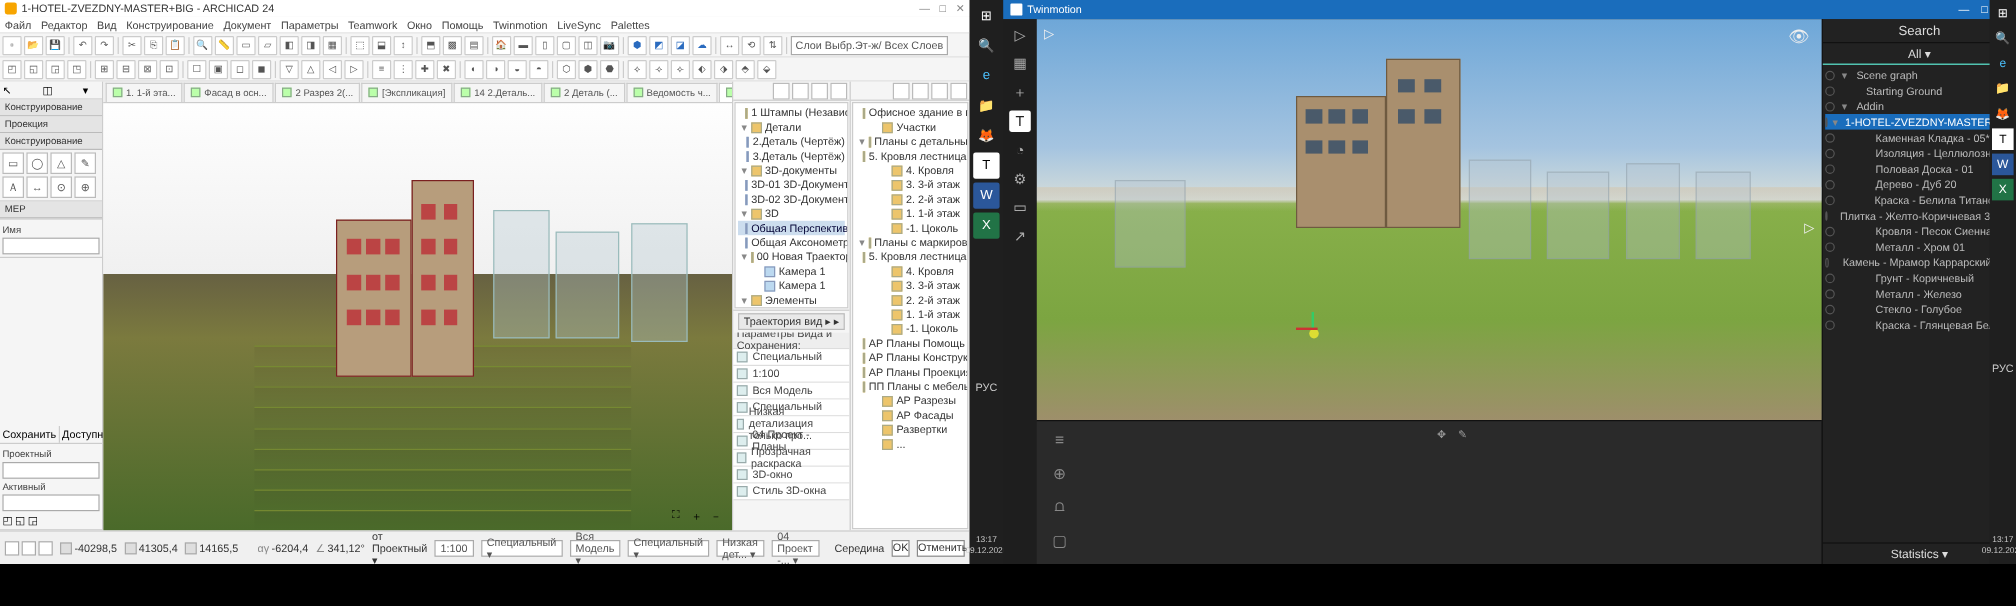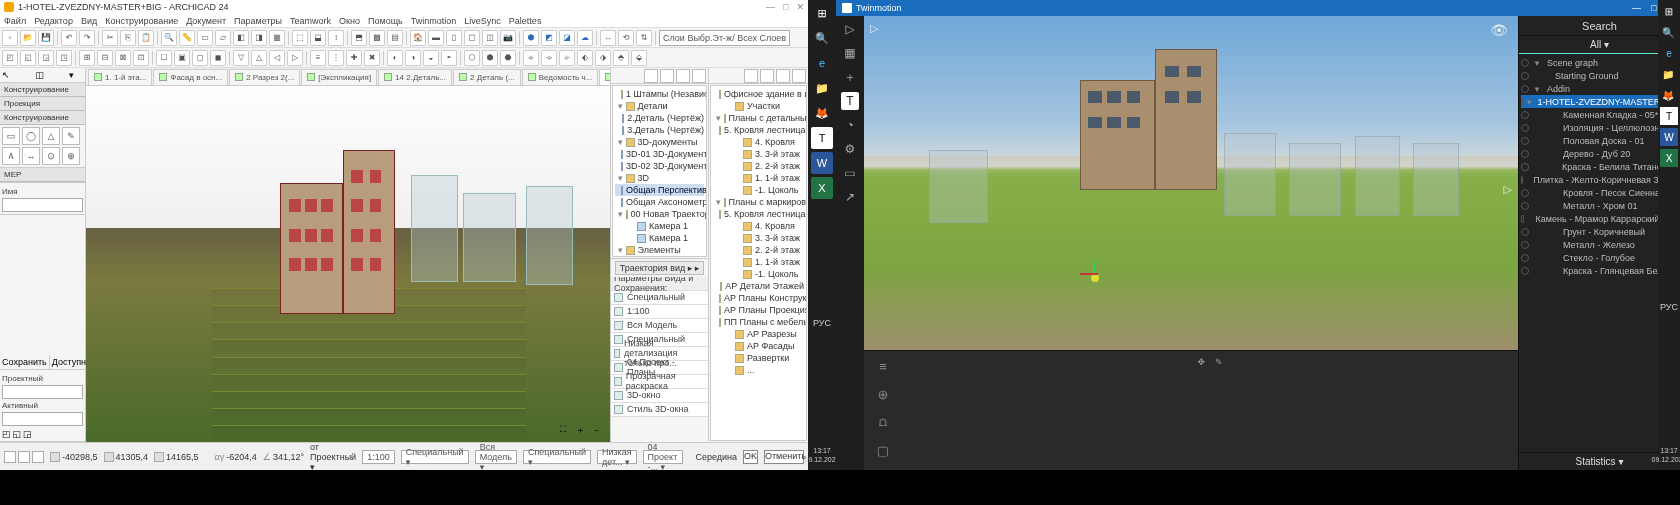--- a/index.html
+++ b/index.html
@@ -577,21 +577,21 @@
             <div class="row">
               <span class="ind" style="width:16px"></span>
               <span style="width:8px;display:inline-block"></span>
               <span class="ic2"></span>
               <span>-1. Цоколь</span>
             </div>
             <div class="row">
               <span class="ind" style="width:8px"></span>
               <span style="width:8px;display:inline-block"></span>
               <span class="ic2"></span>
-              <span>АР Детали Этажей</span>
+              <span>АР Планы Помощь</span>
             </div>
             <div class="row">
               <span class="ind" style="width:8px"></span>
               <span style="width:8px;display:inline-block"></span>
               <span class="ic2"></span>
               <span>АР Планы Конструкций</span>
             </div>
             <div class="row">
               <span class="ind" style="width:8px"></span>
               <span style="width:8px;display:inline-block"></span>

